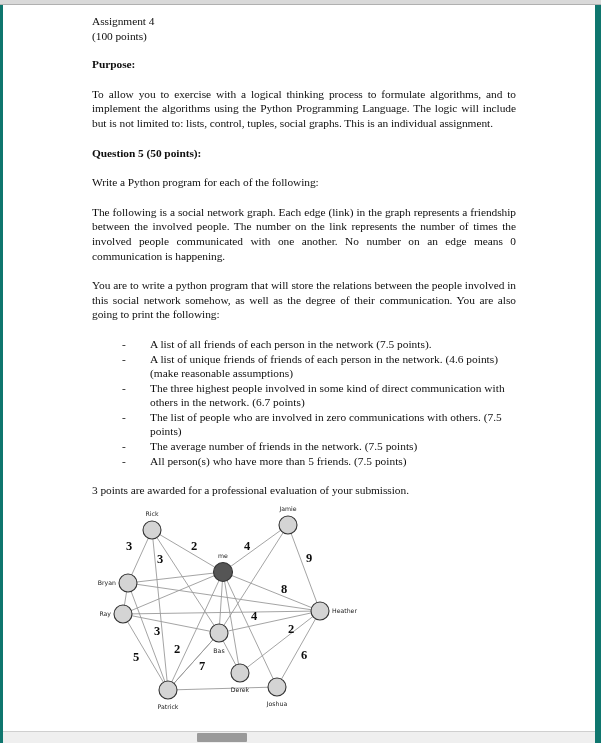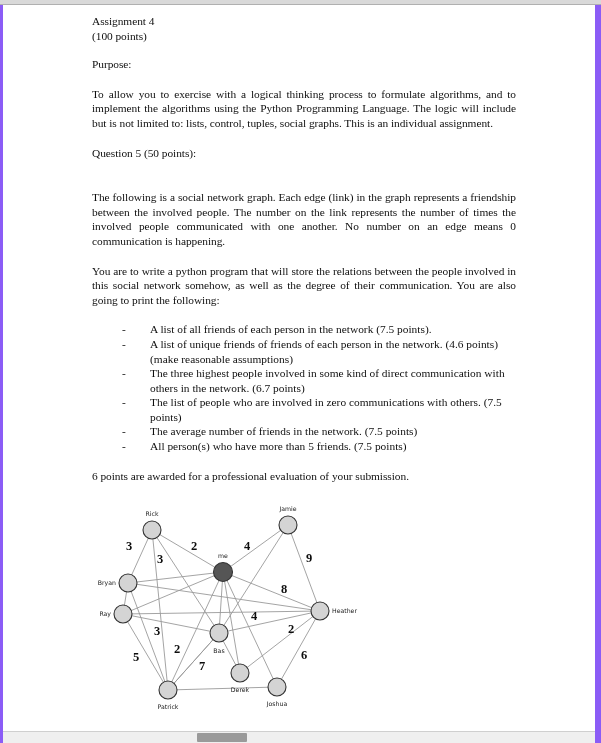--- a/index.html
+++ b/index.html
@@ -10,21 +10,21 @@
   body {
     width: 601px;
     height: 743px;
     overflow: hidden;
     font-family: "Liberation Serif", "DejaVu Serif", serif;
   }
   #viewer {
     position: relative;
     width: 601px;
     height: 743px;
-    background: #8b5cf6;
+    background: #0f766e;
     box-sizing: border-box;
   }
   #topbar {
     position: absolute;
     left: 0; top: 0;
     width: 601px;
     height: 4px;
     background: #d9d9d9;
     border-bottom: 1px solid #b0b0b0;
   }
@@ -45,21 +45,21 @@
   }
   .para {
     font-size: 11.4px;
     line-height: 14.6px;
     color: #0f0f0f;
     text-align: justify;
     margin: 0;
     letter-spacing: -0.05px;
   }
   .tight { text-align: left; }
-  .bold { font-weight: normal; }
+  .bold { font-weight: bold; }
   .gap-sm { height: 14px; }
   .gap-md { height: 15px; }
   .gap-lg { height: 15px; }
 
   ul.bullets {
     list-style: none;
     margin: 0;
     padding: 0;
   }
   ul.bullets li {
@@ -132,20 +132,21 @@
       <div class="gap-md"></div>
 
       <p class="para">To allow you to exercise with a logical thinking process to formulate algorithms, and to implement the algorithms using the Python Programming Language. The logic will include but is not limited to: lists, control, tuples, social graphs. This is an individual assignment.</p>
 
       <div class="gap-md"></div>
 
       <p class="para tight bold">Question 5 (50 points):</p>
 
       <div class="gap-md"></div>
 
+      <p class="para tight">Write a Python program for each of the following:</p>
 
       <div class="gap-md"></div>
 
       <p class="para">The following is a social network graph. Each edge (link) in the graph represents a friendship between the involved people. The number on the link represents the number of times the involved people communicated with one another. No number on an edge means 0 communication is happening.</p>
 
       <div class="gap-md"></div>
 
       <p class="para">You are to write a python program that will store the relations between the people involved in this social network somehow, as well as the degree of their communication. You are also going to print the following:</p>
 
       <div class="gap-md"></div>
@@ -154,21 +155,21 @@
         <li><span class="dash">-</span><span>A list of all friends of each person in the network (7.5 points).</span></li>
         <li><span class="dash">-</span><span>A list of unique friends of friends of each person in the network. (4.6 points) (make reasonable assumptions)</span></li>
         <li><span class="dash">-</span><span>The three highest people involved in some kind of direct communication with others in the network.  (6.7 points)</span></li>
         <li><span class="dash">-</span><span>The list of people who are involved in zero communications with others. (7.5 points)</span></li>
         <li><span class="dash">-</span><span>The average number of friends in the network. (7.5 points)</span></li>
         <li><span class="dash">-</span><span>All person(s) who have more than 5 friends. (7.5 points)</span></li>
       </ul>
 
       <div class="gap-lg"></div>
 
-      <p class="para tight">6 points are awarded for a professional evaluation of your submission.</p>
+      <p class="para tight">3 points are awarded for a professional evaluation of your submission.</p>
 
     </div>
 
     <div id="graphwrap">
       <svg id="graph-svg" width="424" height="220" viewBox="165 490 424 220">
         <g id="edge-layer">
             <line x1="225" y1="522" x2="201" y2="575" stroke="#9a9a9a" stroke-width="0.9"></line>
             <line x1="225" y1="522" x2="292" y2="625" stroke="#9a9a9a" stroke-width="0.9"></line>
             <line x1="225" y1="522" x2="296" y2="564" stroke="#9a9a9a" stroke-width="0.9"></line>
             <line x1="361" y1="517" x2="296" y2="564" stroke="#9a9a9a" stroke-width="0.9"></line>

